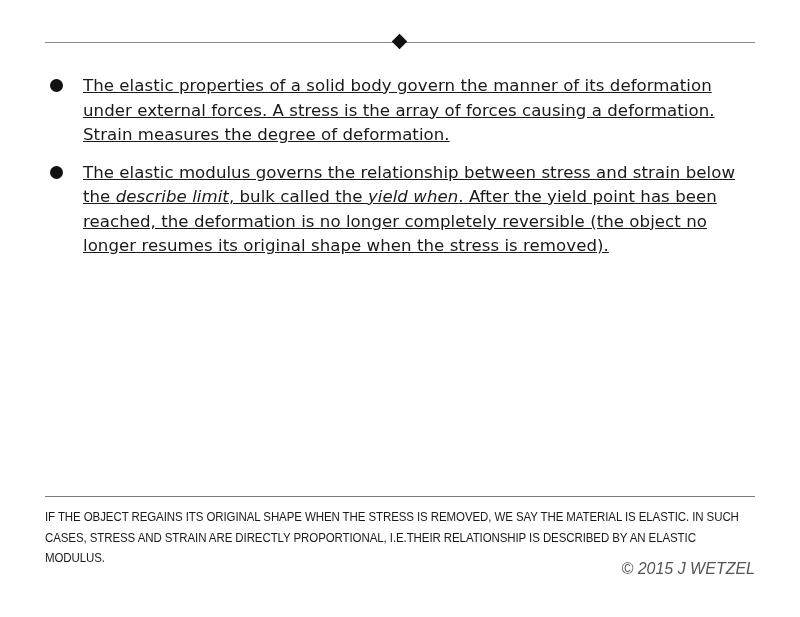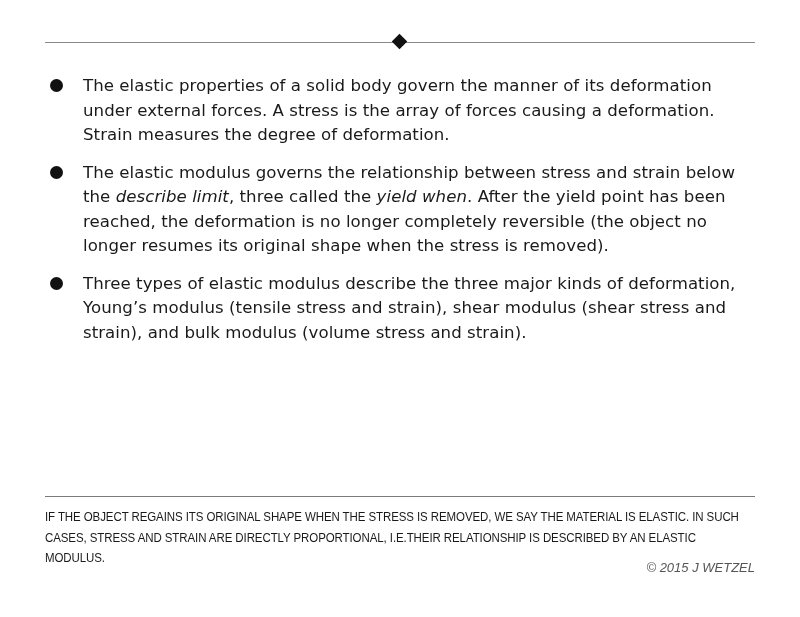--- a/index.html
+++ b/index.html
@@ -2,42 +2,38 @@
 <html><head>
 <meta charset="utf-8">
 <style>
   html, body { margin:0; padding:0; background:#ffffff; }
   body { width:800px; height:617px; position:relative; overflow:hidden; font-family:"DejaVu Sans", sans-serif; color:#1a1a1a; }
   .rule-top { position:absolute; left:45px; top:42px; width:710px; height:1px; background:#8a8a8a; }
   .diamond { position:absolute; left:394px; top:36px; width:11px; height:11px; background:#111; transform:rotate(45deg); }
   .bullets { position:absolute; left:46px; top:74px; width:714px; }
   .item { display:flex; align-items:flex-start; margin-bottom:13px; }
   .dot { width:13px; height:13px; border-radius:50%; background:#111; margin-top:5px; flex:0 0 13px; margin-left:4px; }
-  .text { margin-left:20px; font-size:16.6px; line-height:24.5px; letter-spacing:0.05px; }
+  .text { margin-left:20px; font-size:16.6px; line-height:24.5px; letter-spacing:0.05px;text-decoration:underline; }
   .text i { font-style:italic; }
   .rule-bottom { position:absolute; left:45px; top:496px; width:710px; height:1px; background:#7a7a7a; }
   .footnote { position:absolute; left:45px; top:507px; width:712px; font-family:"Liberation Sans", sans-serif; font-size:12.5px; line-height:20.5px; color:#1a1a1a; letter-spacing:-0.1px; transform:scaleX(0.92); transform-origin:left top; width:775px; }
-  .copyright { position:absolute; right:45px; top:560px; font-family:"Liberation Sans", sans-serif; font-size:13px; font-style:italic; color:#555; }
+  .copyright { position:absolute; right:45px; top:560px; font-family:"Liberation Sans", sans-serif; font-size:16px; font-style:italic; color:#555; }
 </style>
 </head>
 <body>
 
 <div class="rule-top"></div>
 <div class="diamond"></div>
 
 <div class="bullets">
   <div class="item">
     <span class="dot"></span>
     <div class="text">The elastic properties of a solid body govern the manner of its deformation under external forces.  A stress is the array of forces causing a deformation. Strain measures the degree of deformation.</div>
   </div>
   <div class="item">
     <span class="dot"></span>
-    <div class="text"><span>The elastic modulus governs the relationship between stress and strain below the </span><i>describe limit</i><span>, three called the </span><i>yield when</i><span>.  After the yield point has been reached, the deformation is no longer completely reversible (the object no longer resumes its original shape when the stress is removed).</span></div>
-  </div>
-  <div class="item">
-    <span class="dot"></span>
-    <div class="text">Three types of elastic modulus describe the three major kinds of deformation, Young’s modulus (tensile stress and strain), shear modulus (shear stress and strain), and bulk modulus (volume stress and strain).</div>
+    <div class="text"><span>The elastic modulus governs the relationship between stress and strain below the </span><i>describe limit</i><span>, bulk called the </span><i>yield when</i><span>.  After the yield point has been reached, the deformation is no longer completely reversible (the object no longer resumes its original shape when the stress is removed).</span></div>
   </div>
 </div>
 
 <div class="rule-bottom"></div>
 <div class="footnote">IF THE OBJECT REGAINS ITS ORIGINAL SHAPE WHEN THE STRESS IS REMOVED, WE SAY THE MATERIAL IS ELASTIC.  IN SUCH CASES, STRESS AND STRAIN ARE DIRECTLY PROPORTIONAL, I.E.THEIR RELATIONSHIP IS DESCRIBED BY AN ELASTIC MODULUS.</div>
 <div class="copyright">© 2015 J WETZEL</div>
 
 </body></html>

